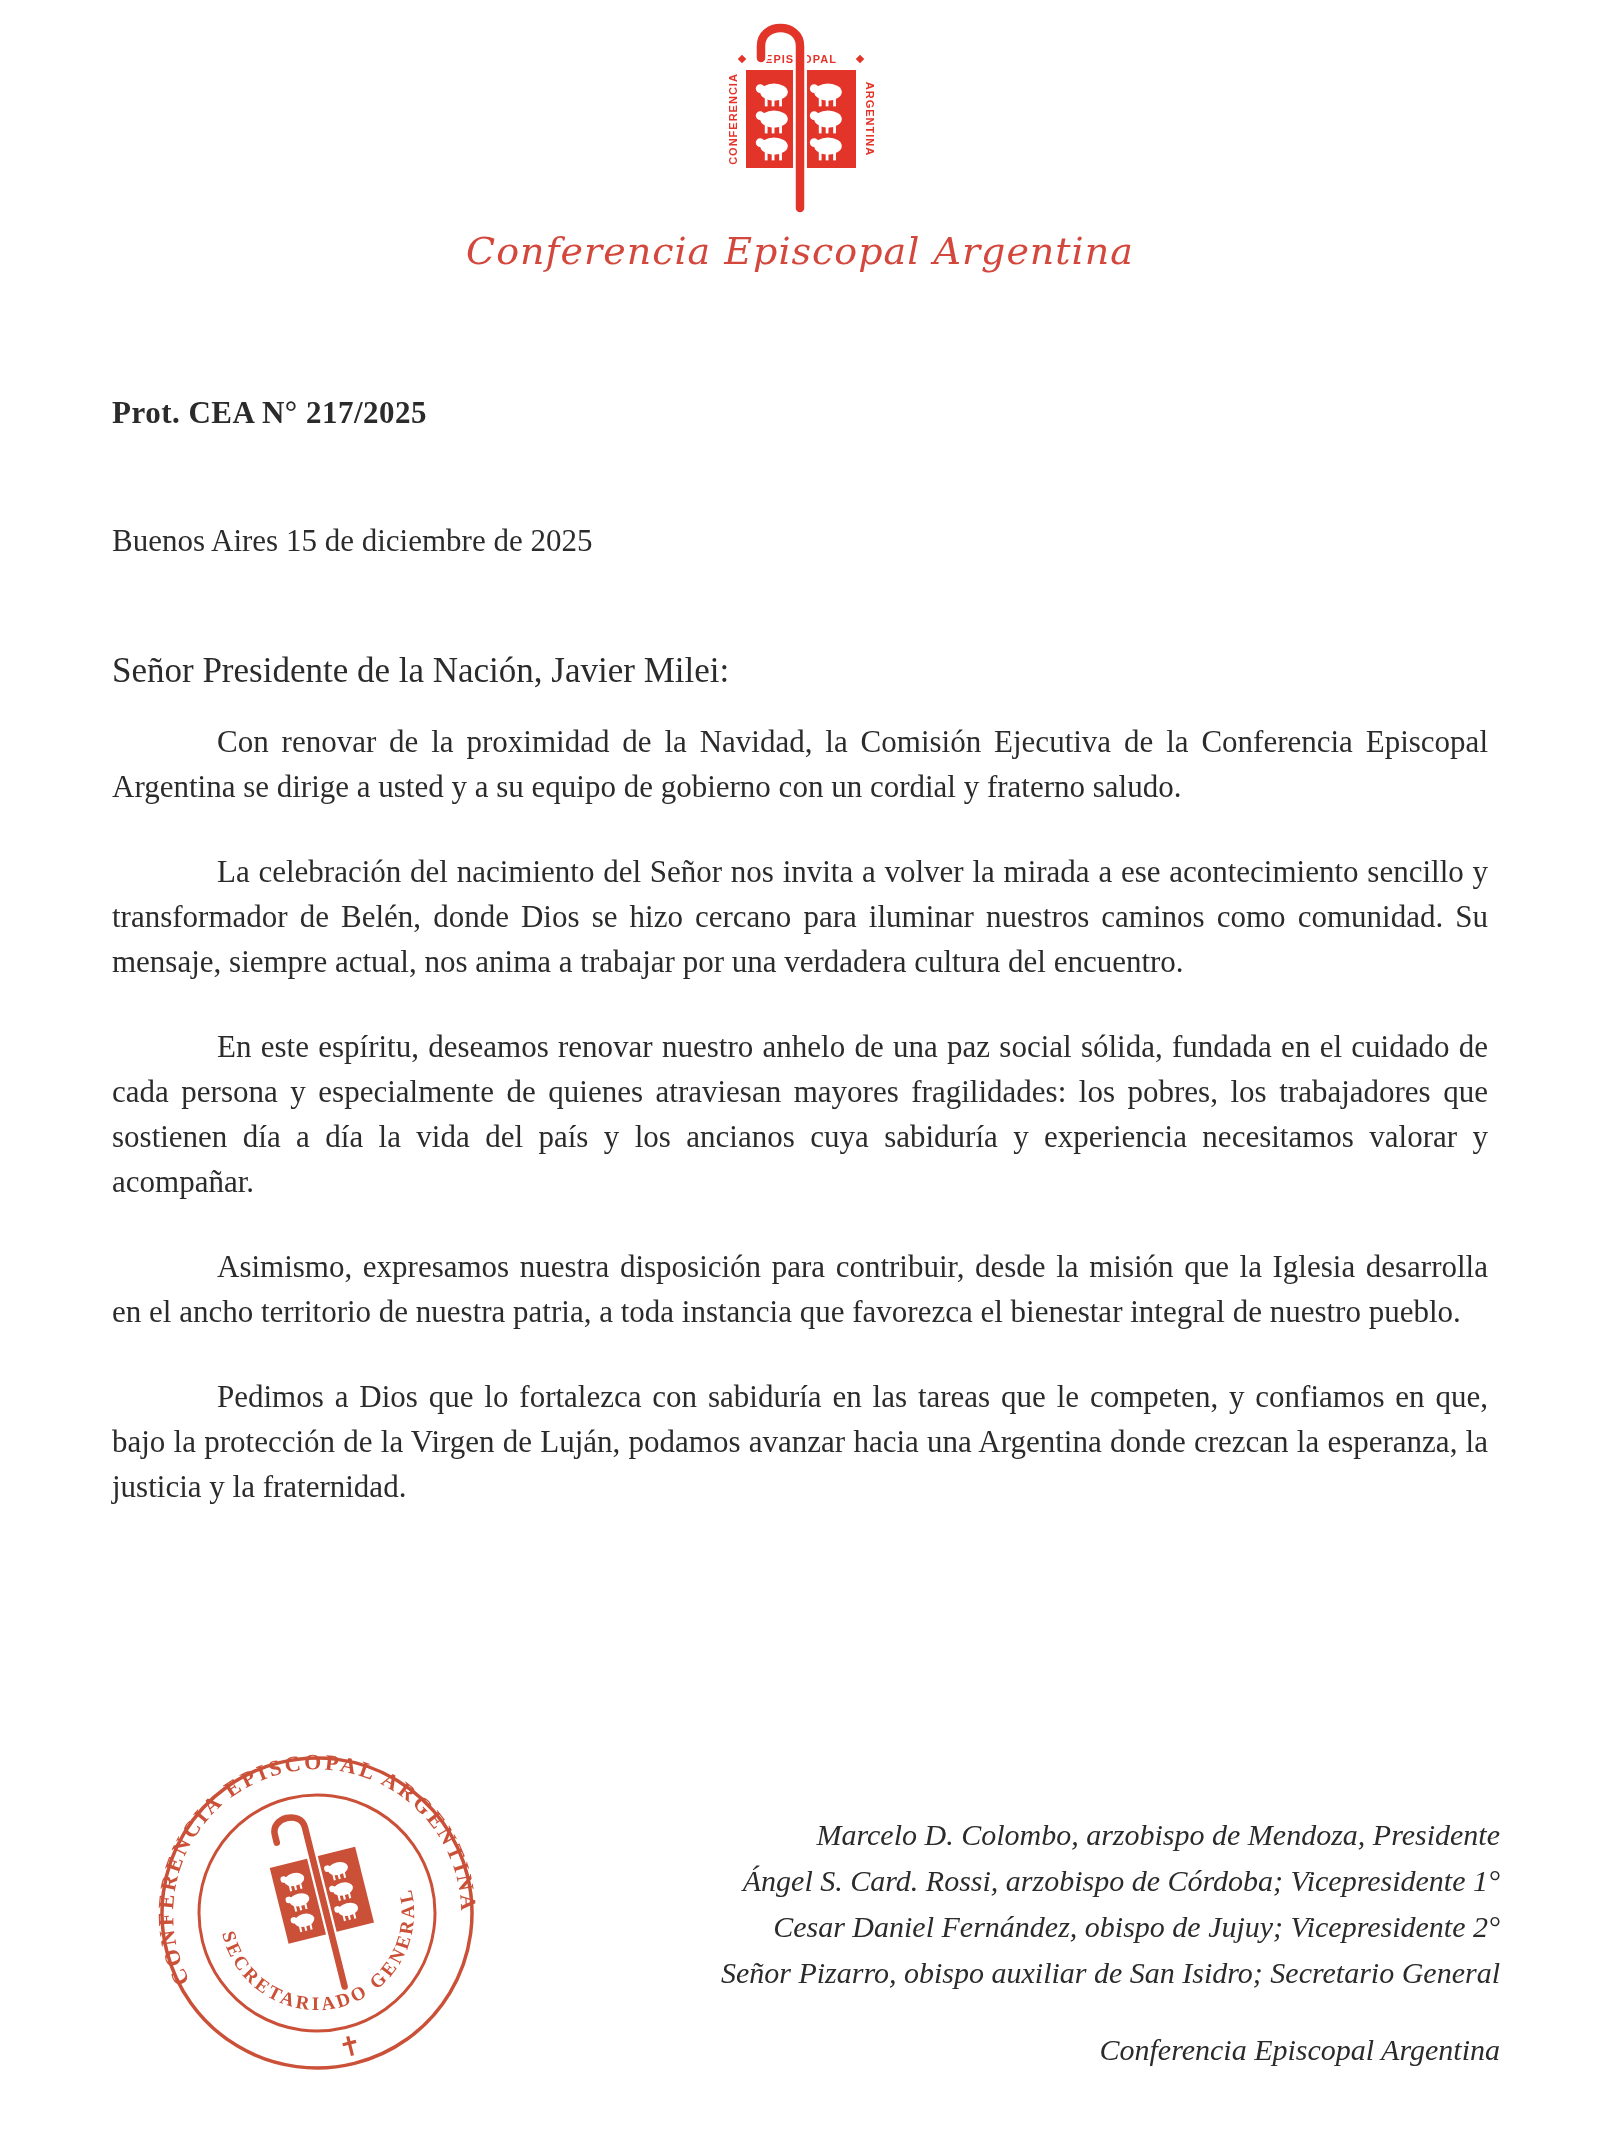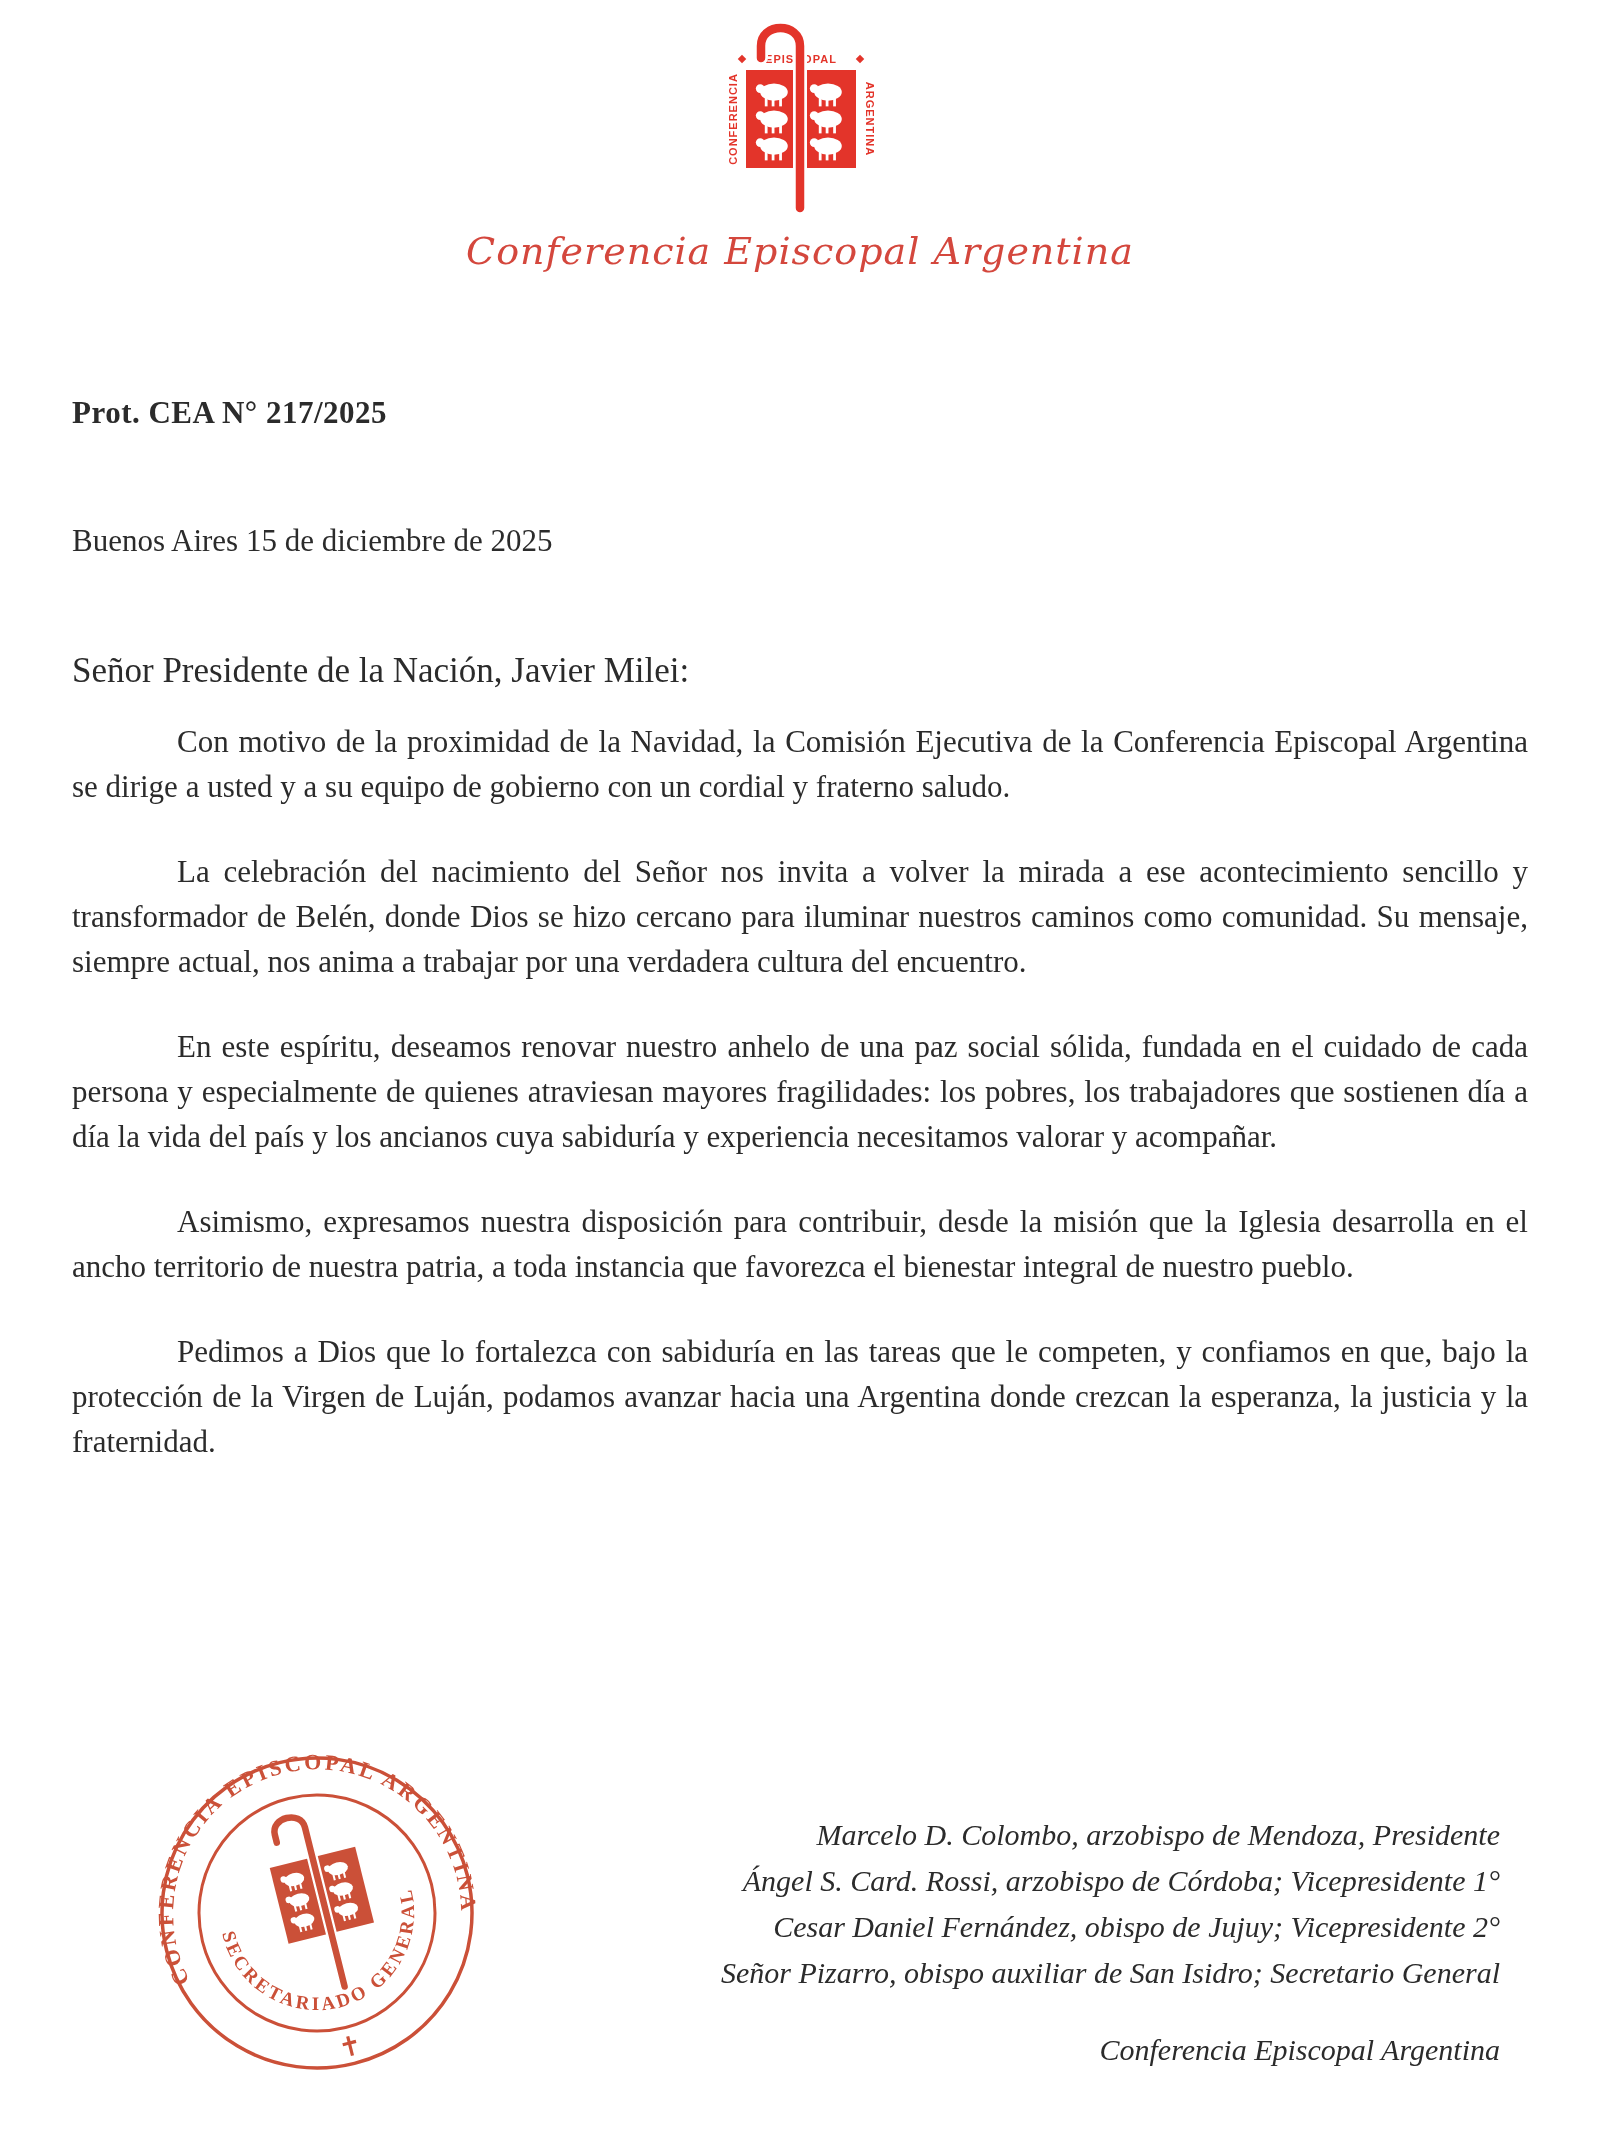--- a/index.html
+++ b/index.html
@@ -5,21 +5,21 @@
   html, body { margin: 0; padding: 0; background: #ffffff; }
   .page {
     position: relative;
     width: 1600px;
     height: 2133px;
     background: #ffffff;
     font-family: "Liberation Serif", serif;
     color: #2b2b2b;
     overflow: hidden;
   }
-  .content { margin: 0 72px; }
+  .content { margin: 0 112px; }
 
   
   .header { text-align: center; padding-top: 12px; }
   .header-logo-svg { display: inline-block; }
   .script-title {
     margin-top: 8px;
     font-family: "DejaVu Serif", serif;
     font-style: italic;
     font-size: 38px;
     letter-spacing: 1px;
@@ -126,21 +126,21 @@
   </div>
 
   <div class="content">
     <div class="prot">Prot. CEA N° 217/2025</div>
 
     <div class="date-line">Buenos Aires 15 de diciembre de 2025</div>
 
     <div class="salutation">Señor Presidente de la Nación, Javier Milei:</div>
 
     <div class="body-text">
-      <p>Con motivo de la proximidad de la Navidad, la Comisión Ejecutiva de la Conferencia Episcopal Argentina se dirige a usted y a su equipo de gobierno con un cordial y fraterno saludo.</p>
+      <p>Con renovar de la proximidad de la Navidad, la Comisión Ejecutiva de la Conferencia Episcopal Argentina se dirige a usted y a su equipo de gobierno con un cordial y fraterno saludo.</p>
       <p>La celebración del nacimiento del Señor nos invita a volver la mirada a ese acontecimiento sencillo y transformador de Belén, donde Dios se hizo cercano para iluminar nuestros caminos como comunidad. Su mensaje, siempre actual, nos anima a trabajar por una verdadera cultura del encuentro.</p>
       <p>En este espíritu, deseamos renovar nuestro anhelo de una paz social sólida, fundada en el cuidado de cada persona y especialmente de quienes atraviesan mayores fragilidades: los pobres, los trabajadores que sostienen día a día la vida del país y los ancianos cuya sabiduría y experiencia necesitamos valorar y acompañar.</p>
       <p>Asimismo, expresamos nuestra disposición para contribuir, desde la misión que la Iglesia desarrolla en el ancho territorio de nuestra patria, a toda instancia que favorezca el bienestar integral de nuestro pueblo.</p>
       <p>Pedimos a Dios que lo fortalezca con sabiduría en las tareas que le competen, y confiamos en que, bajo la protección de la Virgen de Luján, podamos avanzar hacia una Argentina donde crezcan la esperanza, la justicia y la fraternidad.</p>
     </div>
   </div>
 
   <div class="bottom-section">
 
     <div class="seal-wrap">

